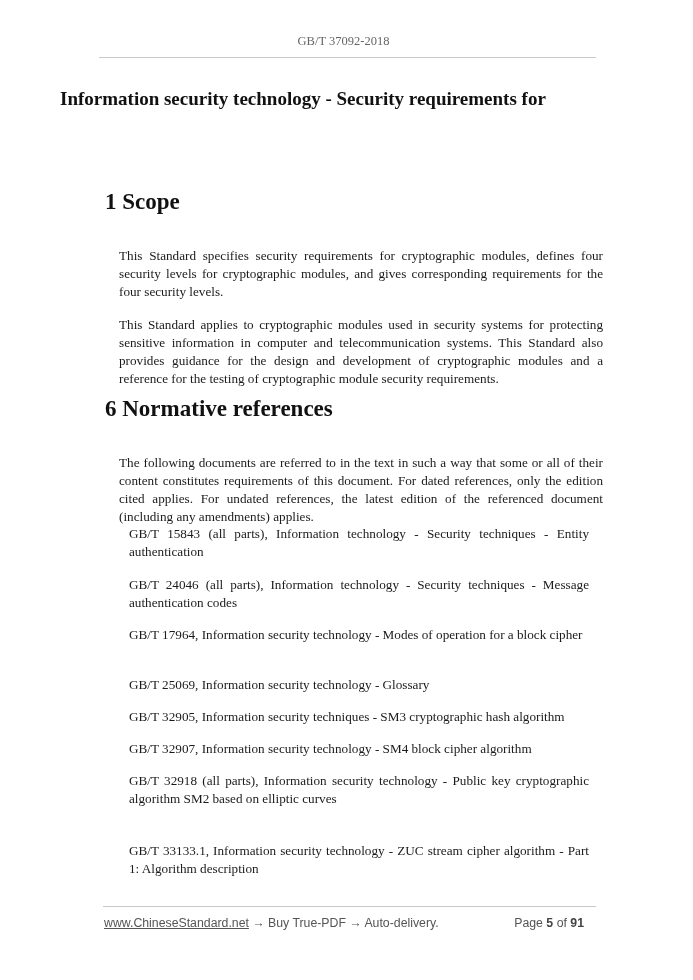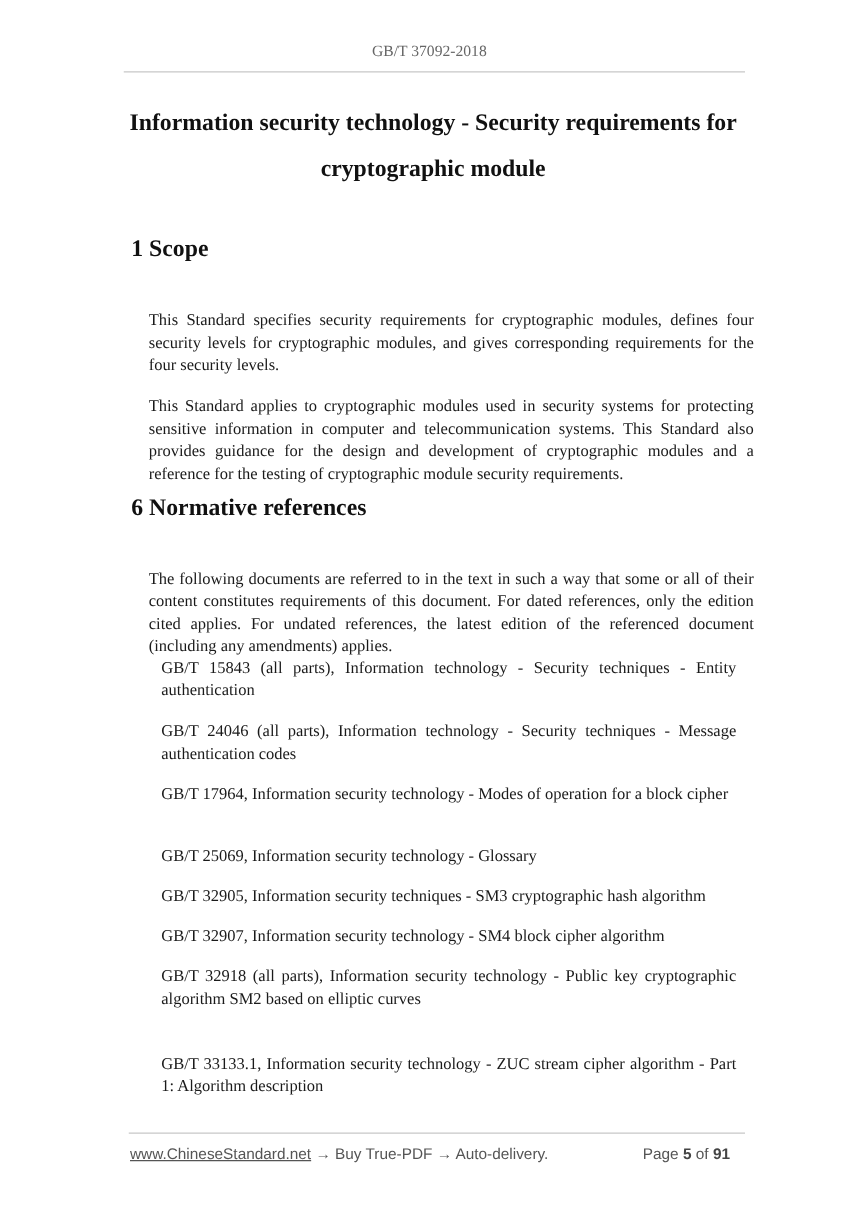--- a/index.html
+++ b/index.html
@@ -1,39 +1,38 @@
 <!DOCTYPE html>
 <html><head>
 <meta charset="utf-8">
 <style>
   html, body { margin: 0; padding: 0; background: #ffffff; }
   body { width: 693px; height: 980px; position: relative; overflow: hidden; font-family: "Liberation Serif", serif; color: #1a1a1a; }
   .header { position: absolute; top: 34px; left: 0; width: 687px; text-align: center; font-size: 12.5px; color: #666; }
   .header-rule { position: absolute; top: 57px; left: 99px; width: 497px; height: 1px; background: #c8c8c8; }
-  .title { position: absolute; top: 80px; left: 60px; width: 573px; text-align: center; font-weight: bold; font-size: 19px; line-height: 37px; color: #111; }
-  .h1 { position: absolute; left: 105px; font-weight: bold; font-size: 19px; color: #111; margin: 0; }
+  .title { position: absolute; top: 80px; left: 60px; width: 573px; text-align: left; font-weight: bold; font-size: 19px; line-height: 37px; color: #111; }
+  .h1 { position: absolute; left: 105px; font-weight: bold; font-size: 23px; color: #111; margin: 0; }
   .para { position: absolute; left: 105px; width: 484px; font-size: 13.2px; line-height: 18px; text-align: justify; margin: 14px; }
   .ref { position: absolute; left: 129px; width: 460px; font-size: 13.2px; line-height: 18px; text-align: justify; margin: 0; }
   .footer-rule { position: absolute; top: 906px; left: 103px; width: 493px; height: 1px; background: #c8c8c8; }
   .footer { position: absolute; top: 916px; left: 104px; width: 490px; font-family: "Liberation Sans", sans-serif; font-size: 12.3px; color: #555; }
   .footer a { color: #555; text-decoration: underline; }
   .footer .page { position: absolute; right: 10px; top: 0; }
   .footer .page b { color: #444; }
 </style>
 </head>
 <body>
 
 <div>
   <div class="header">GB/T 37092-2018</div>
   <div class="header-rule"></div>
 </div>
 
 <div class="title">
   <div>Information security technology - Security requirements for</div>
-  <div>cryptographic module</div>
 </div>
 
 <h2 class="h1" style="top:189px;">1 Scope</h2>
 <p class="para" style="top:233px;">This Standard specifies security requirements for cryptographic modules, defines four security levels for cryptographic modules, and gives corresponding requirements for the four security levels.</p>
 <p class="para" style="top:302px;">This Standard applies to cryptographic modules used in security systems for protecting sensitive information in computer and telecommunication systems. This Standard also provides guidance for the design and development of cryptographic modules and a reference for the testing of cryptographic module security requirements.</p>
 
 <h2 class="h1" style="top:396px;">6 Normative references</h2>
 <p class="para" style="top:440px;">The following documents are referred to in the text in such a way that some or all of their content constitutes requirements of this document. For dated references, only the edition cited applies. For undated references, the latest edition of the referenced document (including any amendments) applies.</p>
 
 <div>

